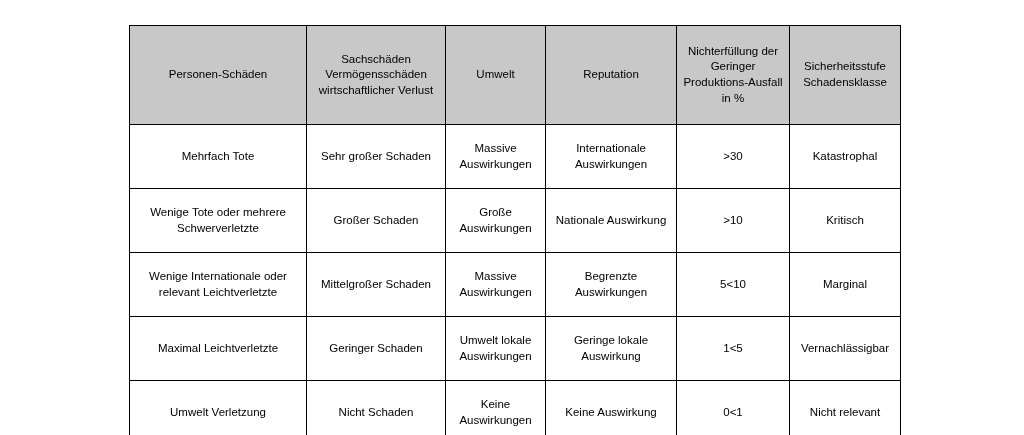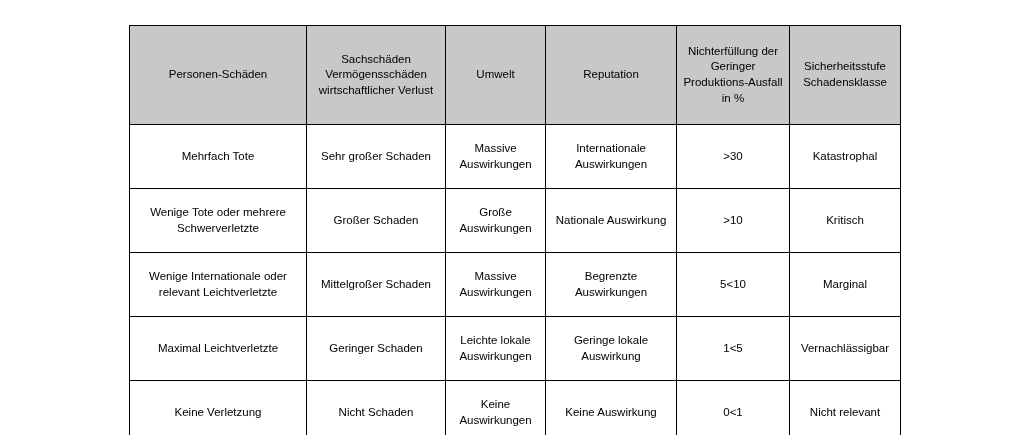--- a/index.html
+++ b/index.html
@@ -169,37 +169,37 @@
             </td>
         </tr>
         <tr>
           <td>
               <span class="cell-line">Maximal Leichtverletzte</span>
             </td>
           <td>
               <span class="cell-line">Geringer Schaden</span>
             </td>
           <td>
-              <span class="cell-line">Leichte lokale</span>
+              <span class="cell-line">Umwelt lokale</span>
               <span class="cell-line">Auswirkungen</span>
             </td>
           <td>
               <span class="cell-line">Geringe lokale</span>
               <span class="cell-line">Auswirkung</span>
             </td>
           <td>
               <span class="cell-line">1&lt;5</span>
             </td>
           <td>
               <span class="cell-line">Vernachlässigbar</span>
             </td>
         </tr>
         <tr>
           <td>
-              <span class="cell-line">Keine Verletzung</span>
+              <span class="cell-line">Umwelt Verletzung</span>
             </td>
           <td>
               <span class="cell-line">Nicht Schaden</span>
             </td>
           <td>
               <span class="cell-line">Keine</span>
               <span class="cell-line">Auswirkungen</span>
             </td>
           <td>
               <span class="cell-line">Keine Auswirkung</span>

